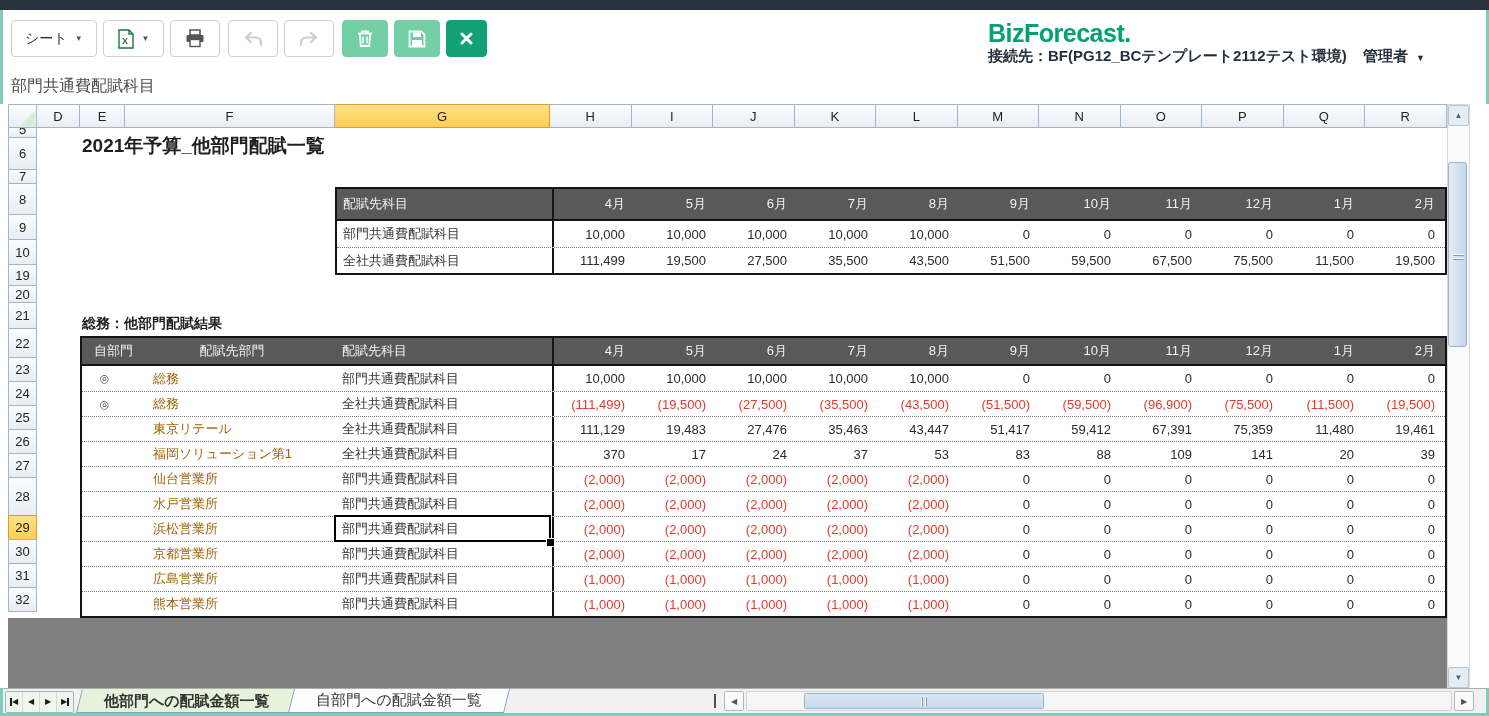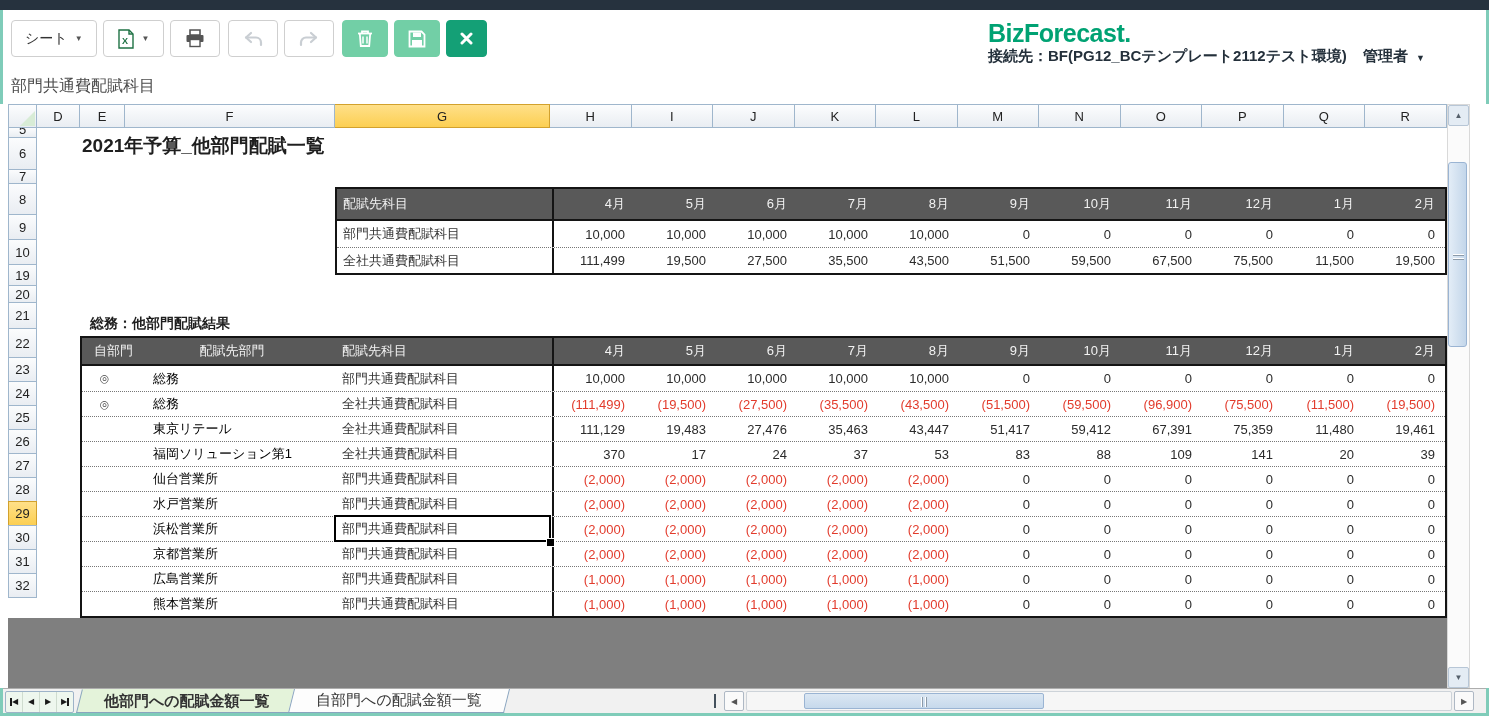--- a/index.html
+++ b/index.html
@@ -42,21 +42,21 @@
       border-left:15px solid transparent;border-bottom:15px solid #d8ecd6;}
   .rowcol{left:8px;top:24px;width:29px;}
   .rh{box-sizing:border-box;width:29px;border:1px solid #9fb6cc;margin-top:-1px;
       background:linear-gradient(#fbfcfd,#e9edf2);font-size:13px;color:#222;
       display:flex;align-items:center;justify-content:center;}
   .rh.clip{overflow:hidden;}
   .rh.clip span{margin-top:-7px;}
   .rh.sel{background:linear-gradient(#ffe089,#fccf52);border-color:#d2a12d;}
 
   .sheet-title{left:82px;top:29px;font-size:19px;font-weight:bold;color:#1f1f1f;}
-  .section-title{left:82px;top:211px;font-size:14px;font-weight:bold;color:#1f1f1f;margin-left:8px;}
+  .section-title{left:82px;top:211px;font-size:14px;font-weight:bold;color:#1f1f1f;}
 
   
   .dtable{box-sizing:border-box;border:2px solid #141414;background:#fff;}
   .t1{left:335px;top:83px;width:1112px;}
   .t2{left:80px;top:232px;width:1367px;}
   .thead{background:#595959;border-bottom:2px solid #141414;display:flex;color:#f2f2f2;font-size:13px;}
   .t1 .thead{height:30px;}
   .t2 .thead{height:26px;position:relative;}
   .h-lbl{width:215px;box-sizing:border-box;padding-left:6px;display:flex;align-items:center;}
   .mgroup{flex:1;display:flex;border-left:2px solid #141414;box-sizing:border-box;}
@@ -64,21 +64,21 @@
   .h-own{position:absolute;left:12px;top:0;height:100%;display:flex;align-items:center;}
   .h-dept{position:absolute;left:45px;width:210px;top:0;height:100%;display:flex;align-items:center;justify-content:center;}
   .h-acct{position:absolute;left:260px;top:0;height:100%;display:flex;align-items:center;}
   .t2 .thead .mgroup{position:absolute;left:470px;right:0;top:0;height:100%;}
   .trow{display:flex;box-sizing:border-box;border-top:1px dotted #777;color:#2b2b2b;}
   .t1 .trow{height:26px;}
   .t2 .trow{height:25px;}
   .tbody > div.trow:first-of-type{border-top:none;}
   .c-lbl{width:215px;box-sizing:border-box;padding-left:6px;display:flex;align-items:center;font-size:13px;color:#333;}
   .c-own{width:45px;box-sizing:border-box;display:flex;align-items:center;justify-content:center;font-size:11px;color:#444;}
-  .c-dept{width:210px;box-sizing:border-box;padding-left:26px;display:flex;align-items:center;font-size:13px;color:#000000;}
+  .c-dept{width:210px;box-sizing:border-box;padding-left:26px;display:flex;align-items:center;font-size:13px;color:#a16207;}
   .c-acct{width:215px;box-sizing:border-box;padding-left:5px;display:flex;align-items:center;font-size:13px;color:#333;}
   .v.neg{color:#e23b2c;}
 
   
   .selbox{left:334px;top:411px;width:217px;height:27px;border:2px solid #000;box-sizing:border-box;background:transparent;}
   .selhandle{left:546px;top:434px;width:7px;height:7px;background:#000;border:1px solid #fff;box-sizing:content-box;}
 
   .grayband{left:8px;top:514px;width:1439px;height:70px;background:#7f7f7f;}
 
   
@@ -302,21 +302,21 @@
         </div>
       <div class="rh" style="height:25px;">
           <span>25</span>
         </div>
       <div class="rh" style="height:25px;">
           <span>26</span>
         </div>
       <div class="rh" style="height:25px;">
           <span>27</span>
         </div>
-      <div class="rh" style="height:25px;">
+      <div class="rh" style="height:39px;">
           <span>28</span>
         </div>
       <div class="rh sel" style="height:25px;">
           <span>29</span>
         </div>
       <div class="rh" style="height:25px;">
           <span>30</span>
         </div>
       <div class="rh" style="height:25px;">
           <span>31</span>

